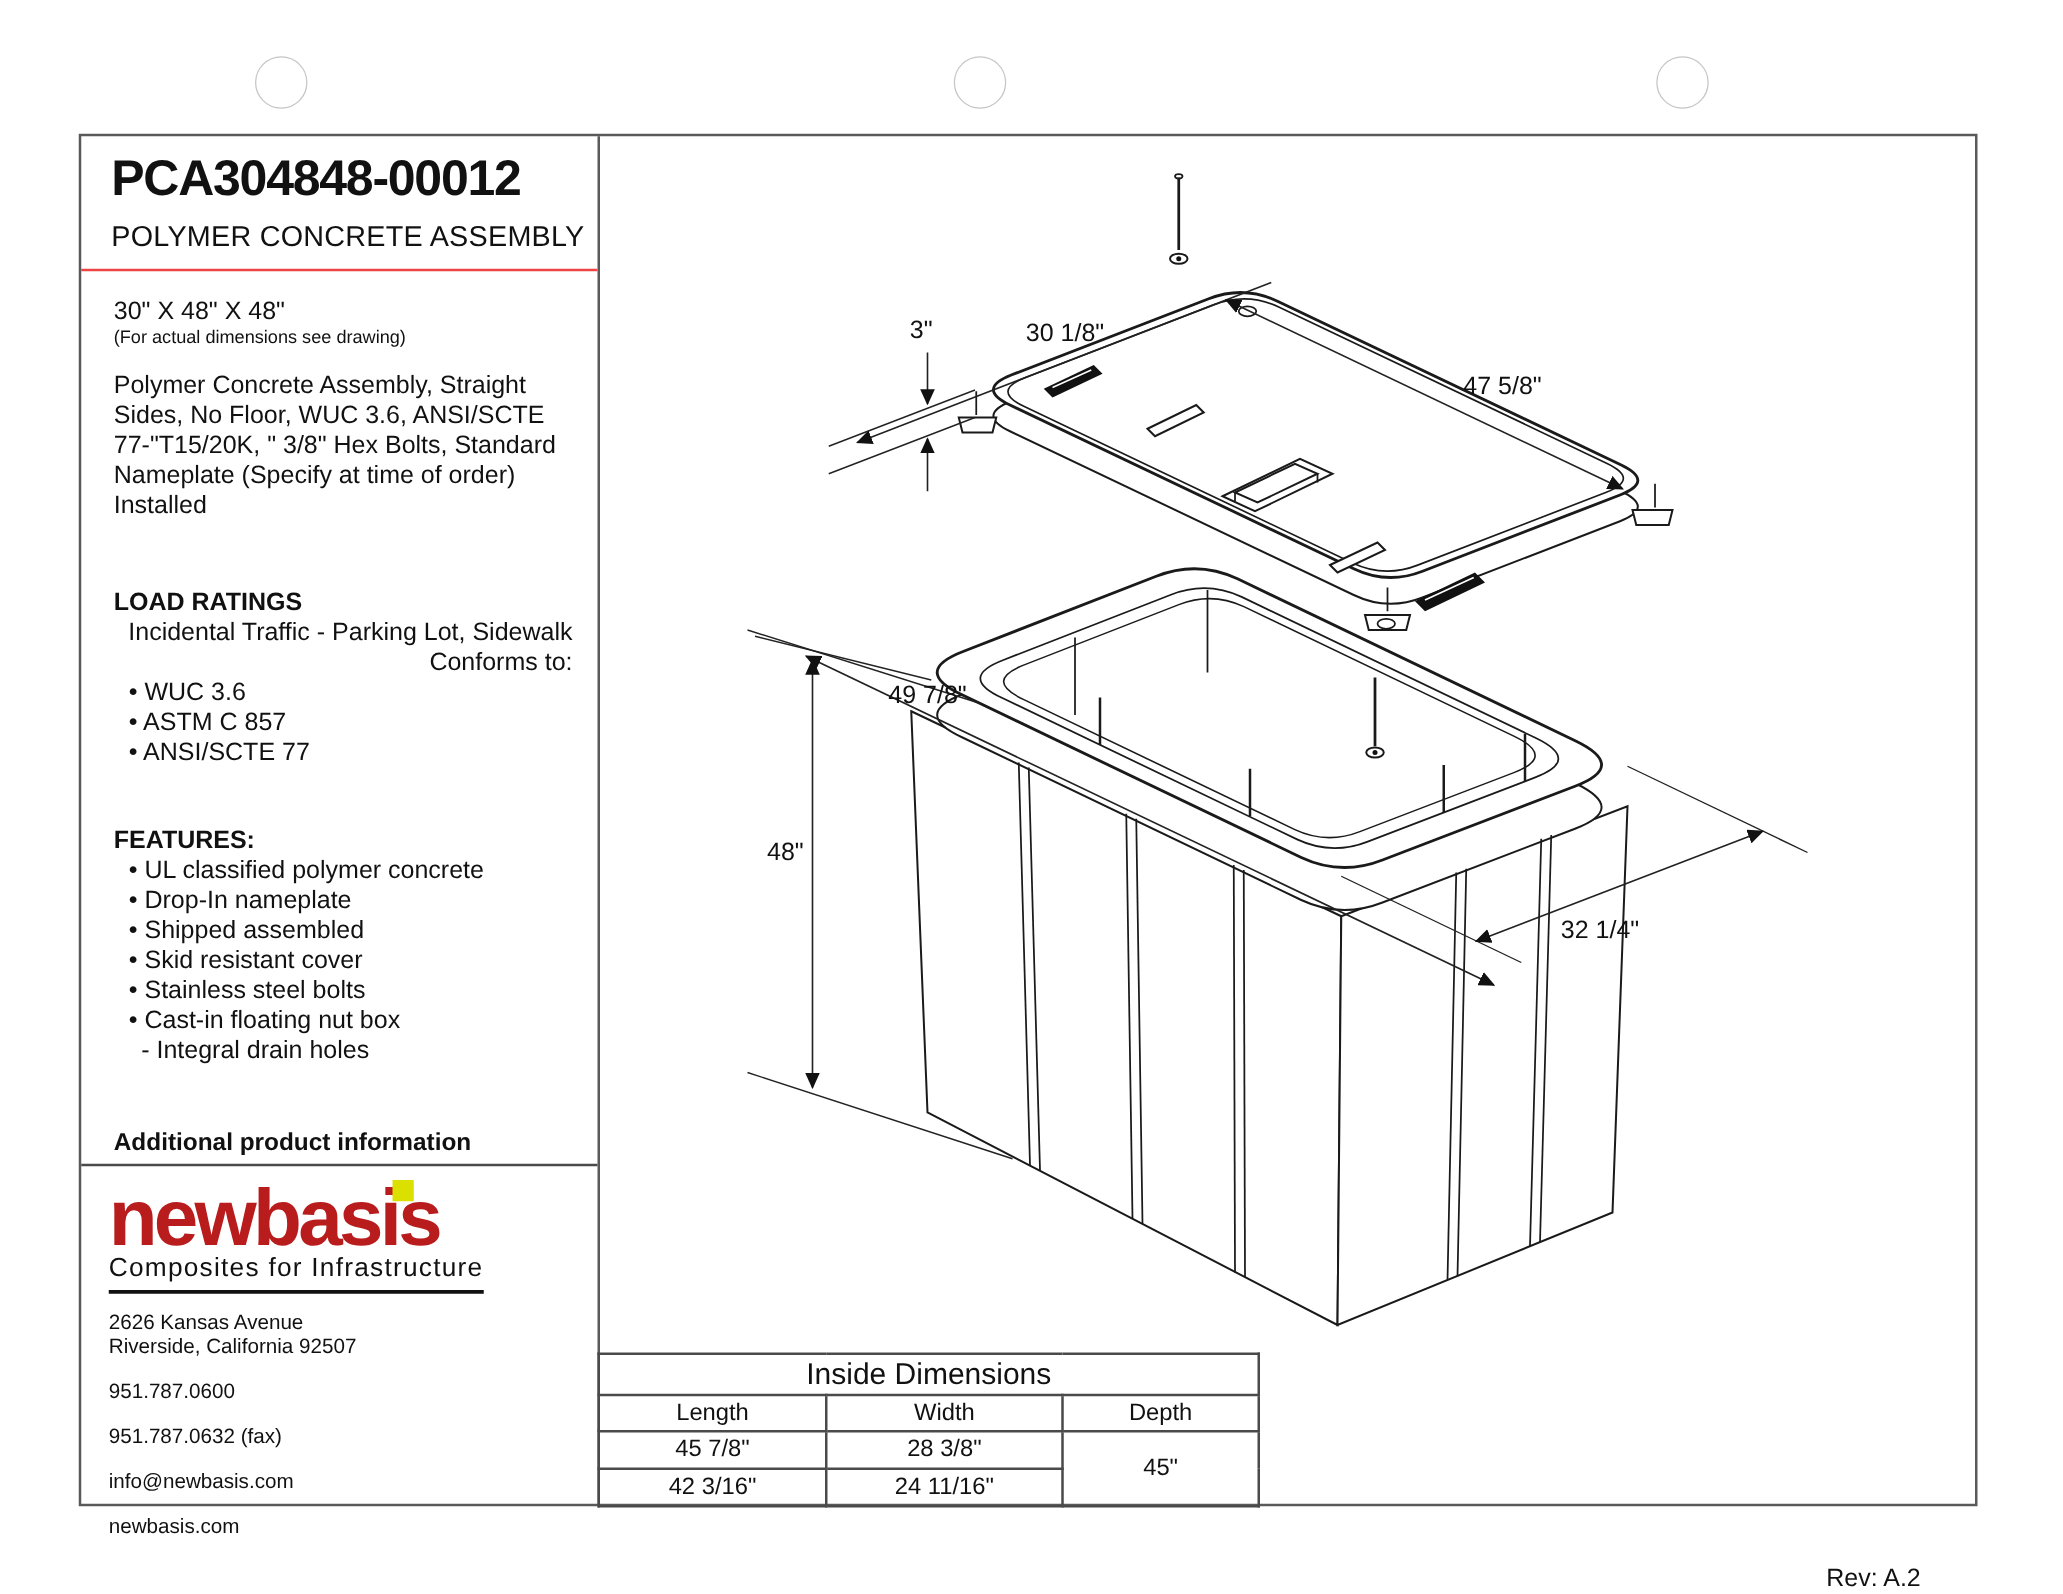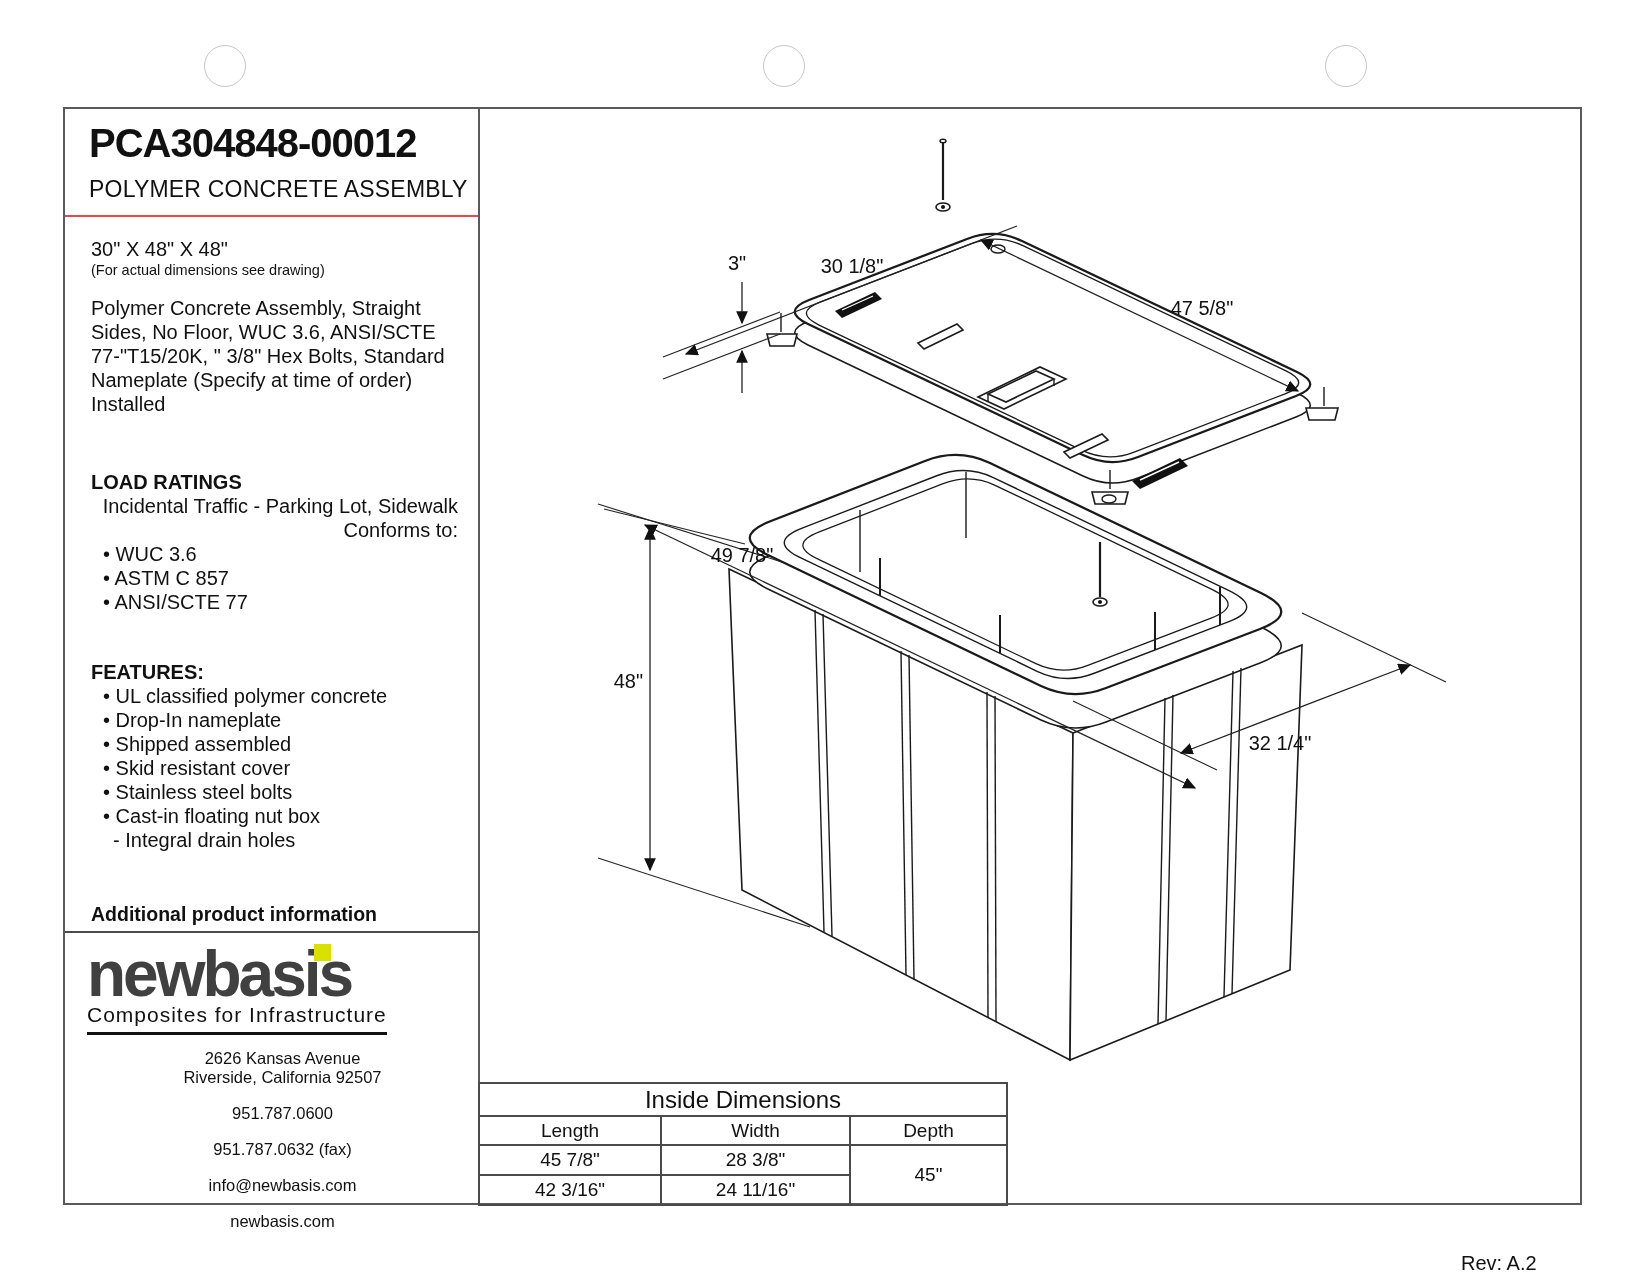--- a/index.html
+++ b/index.html
@@ -18,24 +18,24 @@
   .sec-head{font-weight:bold;margin-top:54px;}
   .lr-line{margin-top:0;text-align:right;}
   ul.blist{list-style:none;margin:0;padding:0 0 0 12px;}
   ul.blist li::before{content:"• ";}
   ul.blist li.sub::before{content:"";}
   ul.blist li.sub{padding-left:10px;}
   .feat-head{font-weight:bold;margin-top:46px;}
   .additional{font-weight:bold;margin-top:50px;font-size:19.5px;line-height:1.25;}
   
   #logo-sec{position:absolute;left:0;top:822px;width:413px;border-top:2px solid #4a4a4a;padding:8px 0 0 22px;box-sizing:border-box;}
-  #logo-text{font-size:64px;font-weight:bold;color:#404040;letter-spacing:-3px;line-height:1.05;position:relative;display:inline-block;}
+  #logo-text{font-size:64px;font-weight:bold;color:#b91c1c;letter-spacing:-3px;line-height:1.05;position:relative;display:inline-block;}
   #logo-square{position:absolute;width:17px;height:17px;background:#dce000;top:11px;left:249px;}
   #tagline{display:inline-block;font-size:21px;letter-spacing:1px;color:#111;border-bottom:3px solid #111;padding-bottom:5px;margin-top:-6px;}
-  #contact{margin-top:14px;font-size:16.5px;text-align:center;}
+  #contact{margin-top:14px;font-size:16.5px;}
   #contact .addr{line-height:1.15;}
   #contact .c-line{margin-top:17px;}
   
   #dims-table{position:absolute;left:478px;top:1082px;border-collapse:collapse;table-layout:fixed;}
   #dims-table td,#dims-table th{border:2px solid #4a4a4a;text-align:center;padding:0;font-weight:normal;}
   #dims-table .t-title{font-size:24px;height:31px;}
   #dims-table .t-head{font-size:19px;height:27px;}
   #dims-table .t-cell{font-size:19px;height:28px;}
   #rev{position:absolute;left:1396px;top:1143px;font-size:20px;}
   

